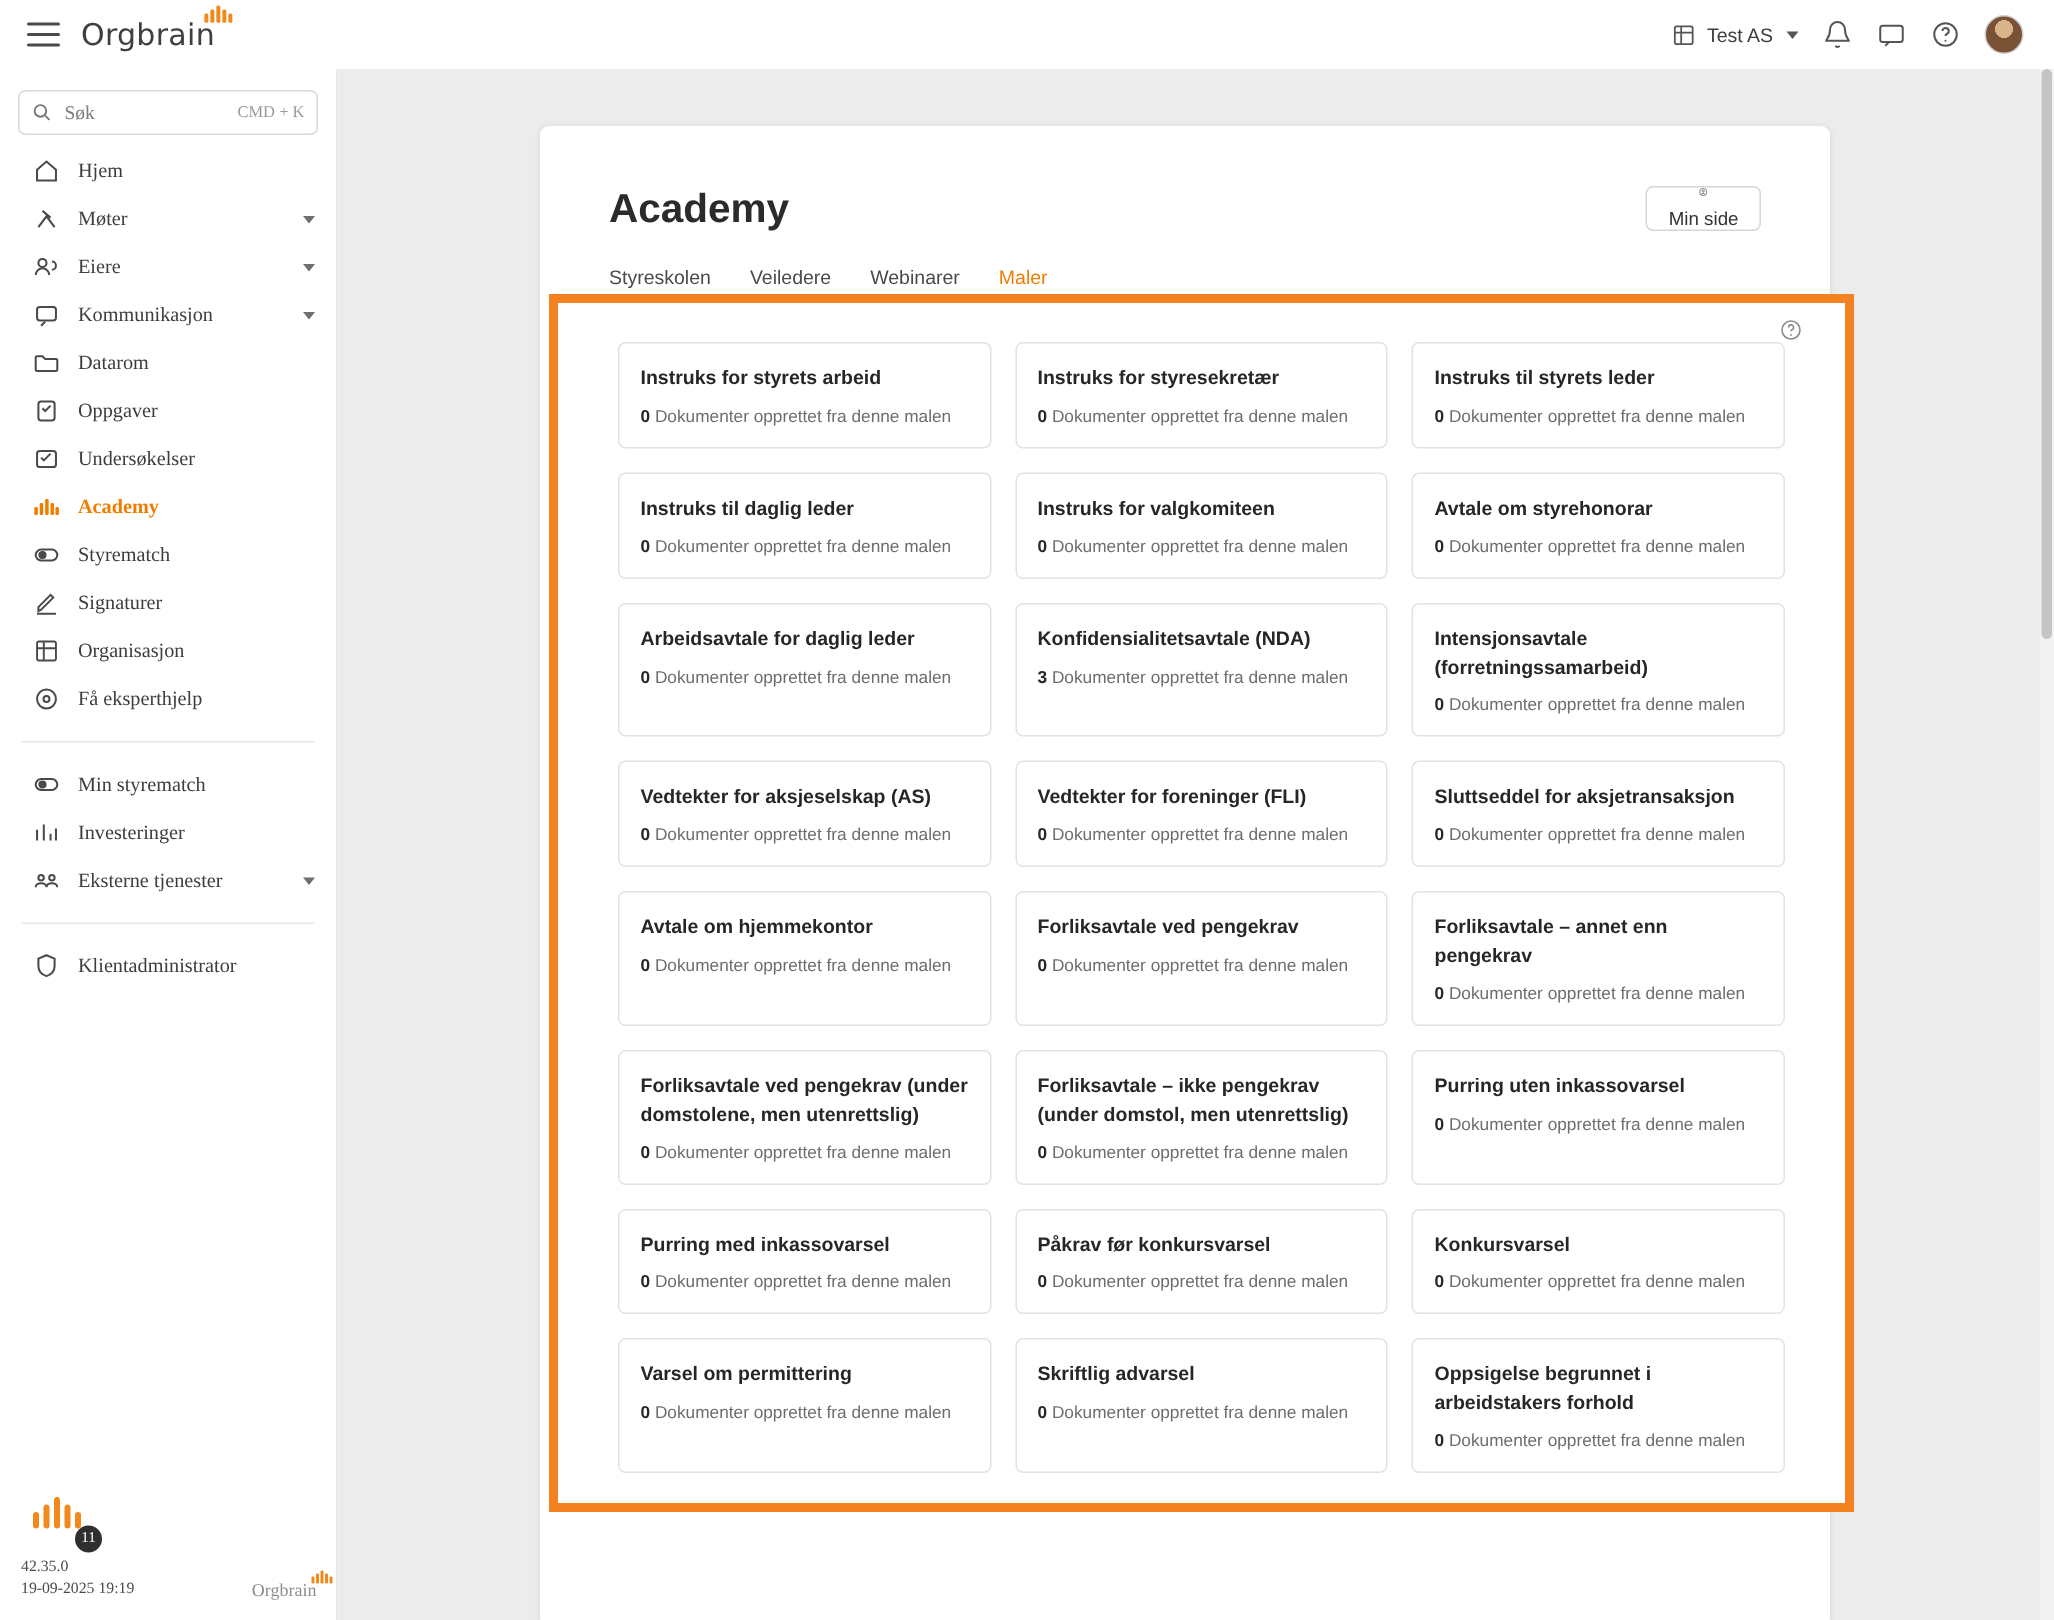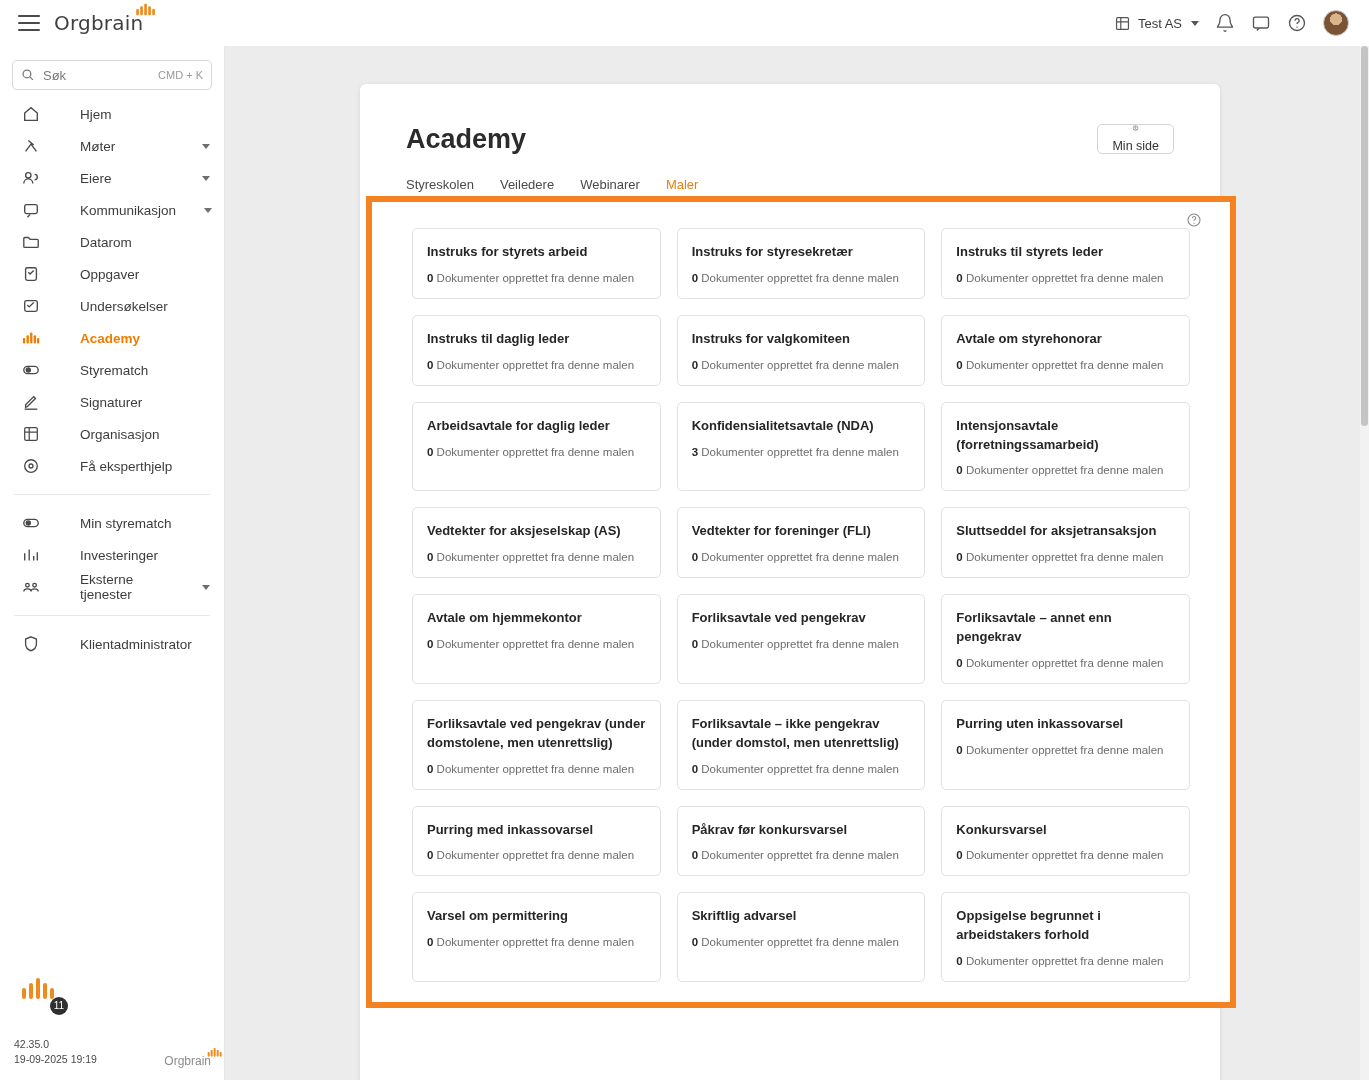--- a/index.html
+++ b/index.html
@@ -51,52 +51,53 @@
     background-image: radial-gradient(circle at 50% 35%, #d9b48a 0 30%, #7a5336 31% 100%);
     border: 1px solid #cfcfcf;
     cursor: pointer;
   }
 
   
   .sidebar {
     position: absolute; top: 46px; left: 0; width: 225px; height: 1034px;
     background: #ffffff; border-right: 1px solid #e6e6e6;
     z-index: 30;
+    font-family: Liberation Serif, serif;
   }
   .search-box {
     margin: 14px 12px 8px 12px; height: 30px;
     border: 1px solid #d8d8d8; border-radius: 5px;
     display: flex; align-items: center; padding: 0 8px; gap: 8px;
     cursor: text;
   }
   .search-box .mag { width: 14px; height: 14px; color: #777; }
   .search-ph { font-size: 13px; color: #7b7b7b; }
   .search-kbd { margin-left: auto; font-size: 11px; color: #9a9a9a; }
 
   .navlist { margin-top: 6px; }
   .navitem {
     display: flex; align-items: center; height: 32px; padding: 0 14px 0 22px;
-    font-size: 13.5px; color: #3d3d3d; cursor: pointer; position: relative; gap: 28px;
+    font-size: 13.5px; color: #3d3d3d; cursor: pointer; position: relative;
   }
   .navitem .nav-ico { width: 18px; height: 18px; margin-right: 12px; color: #4a4a4a; flex: 0 0 18px; }
   .navitem.active { color: #f07d00; font-weight: bold; }
   .navitem.active .nav-ico { color: #f07d00; }
   .navitem .chev {
     margin-left: auto; width: 0; height: 0;
     border-left: 4px solid transparent; border-right: 4px solid transparent;
     border-top: 5px solid #6e6e6e;
   }
   .nav-sep { height: 1px; background: #e8e8e8; margin: 12px 14px; }
 
   .side-footer {
     position: absolute; bottom: 8px; left: 0; width: 225px;
     display: flex; align-items: flex-end; padding: 0 14px 4px 14px;
   }
   .ver-block { font-size: 10.5px; color: #4a4a4a; line-height: 1.5; }
-  .badge-wrap { position: relative; width: 52px; height: 44px; margin-bottom: 20px; }
+  .badge-wrap { position: relative; width: 52px; height: 44px; margin-bottom: 0; }
   .badge-logo { position: absolute; left: 6px; top: 2px; width: 36px; height: 28px; }
   .badge-count {
     position: absolute; right: -2px; bottom: 2px;
     width: 18px; height: 18px; border-radius: 50%;
     background: #2f2f2f; color: #fff; font-size: 10px;
     display: flex; align-items: center; justify-content: center;
   }
   .footer-brand { margin-left: auto; font-size: 12px; color: #8d8d8d; position: relative; }
   .footer-brand .fmark { position: absolute; right: -12px; top: -8px; width: 16px; height: 12px; }
 

